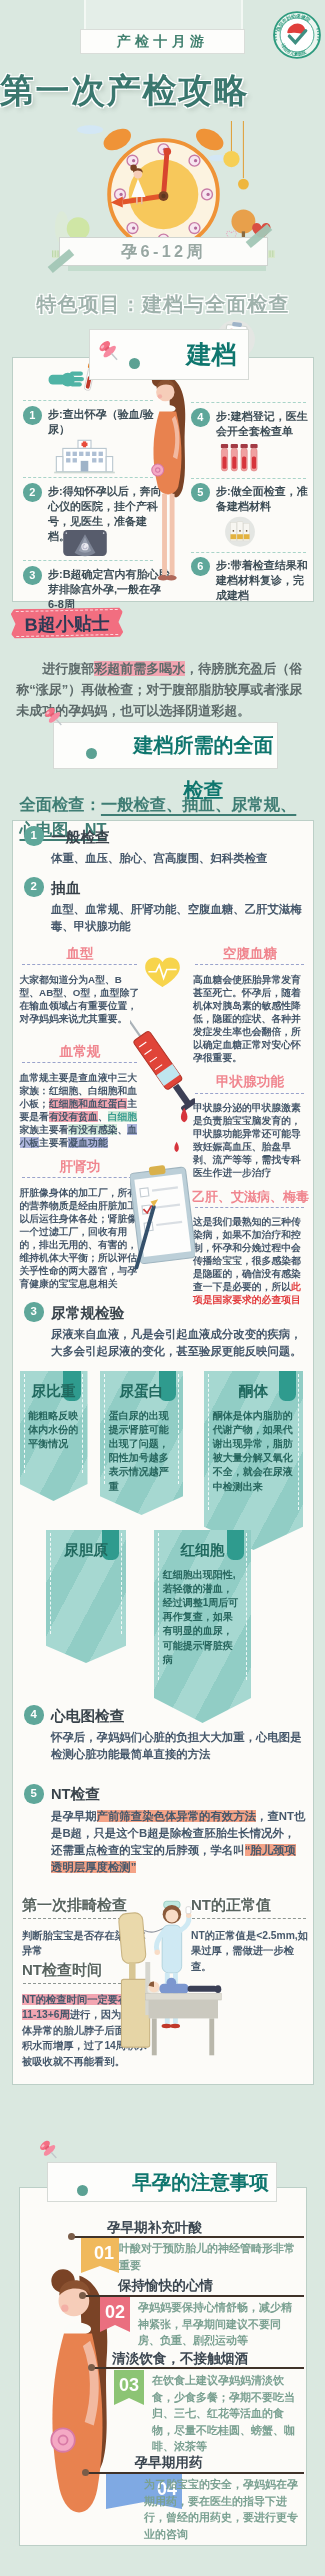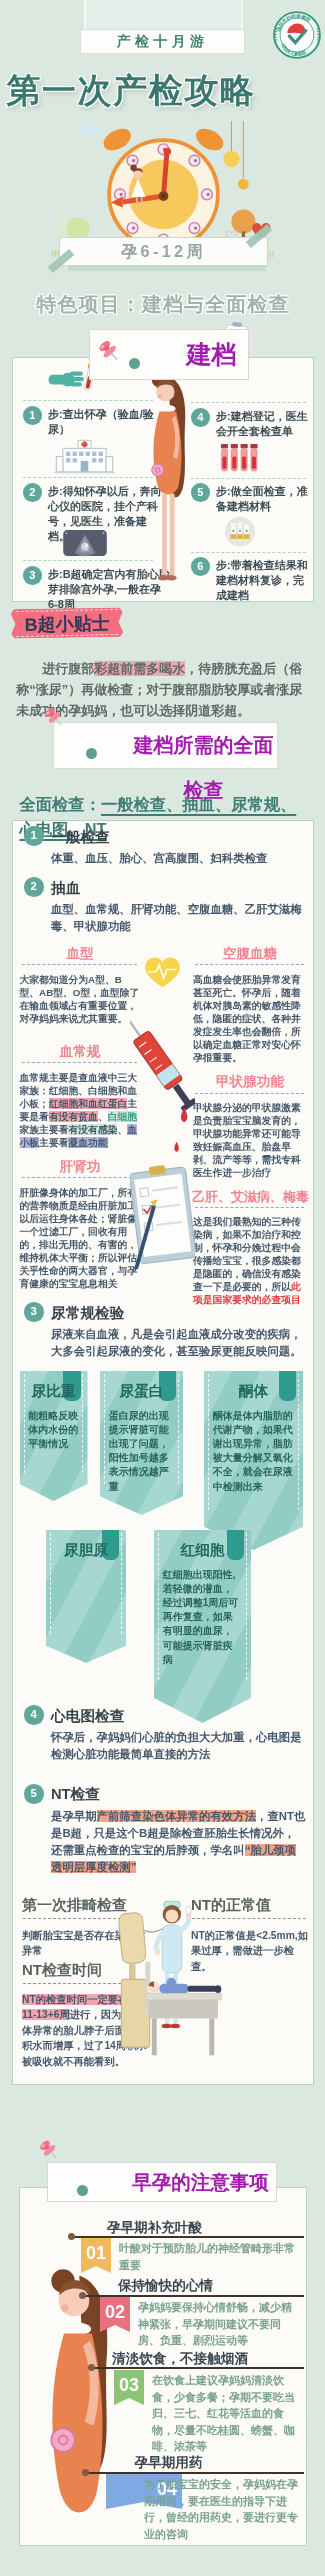--- a/index.html
+++ b/index.html
@@ -3,29 +3,29 @@
 <meta charset="utf-8">
 <style>
   html,body{margin:0;padding:0;}
   body{font-family:"Liberation Sans","DejaVu Sans",sans-serif;}
   .page{position:relative;width:326px;height:2576px;background:#dae8e0;overflow:hidden;}
   .abs{position:absolute;}
   
   .hstring{position:absolute;top:0;width:1.6px;height:31.5px;background:#f3f8f4;}
   .hbetween{position:absolute;top:0;left:85px;width:156px;height:30px;background:rgba(255,255,255,.28);}
   .hang-sign{position:absolute;left:80px;top:29px;width:165px;height:25px;background:#fdfdfb;border:1.1px solid #d9ddd9;box-sizing:border-box;text-align:center;line-height:23px;font-size:14px;font-weight:700;color:#41806f;letter-spacing:4.3px;}
-  .main-title{position:absolute;left:0;top:68px;width:262px;margin:0;text-align:center;font-size:34px;font-weight:900;color:#3a776e;letter-spacing:1.6px;text-shadow:1.1px 1.1px 0 #fff,-1.1px -1.1px 0 #fff,1.1px -1.1px 0 #fff,-1.1px 1.1px 0 #fff,2.7px 3.3px 4.3px rgba(90,110,100,.25);}
+  .main-title{position:absolute;left:0;top:68px;width:262px;margin:0;font-size:34px;font-weight:900;color:#3a776e;letter-spacing:1.6px;text-shadow:1.1px 1.1px 0 #fff,-1.1px -1.1px 0 #fff,1.1px -1.1px 0 #fff,-1.1px 1.1px 0 #fff,2.7px 3.3px 4.3px rgba(90,110,100,.25);}
   .week-banner{position:absolute;left:59px;top:237px;width:209px;height:29px;background:#fcfcfa;border:1.1px solid #cfd4d0;box-sizing:border-box;text-align:center;line-height:27px;font-size:16.3px;font-weight:700;color:#98a7a2;letter-spacing:3.3px;text-shadow:0.5px 0.5px 0 #fff,-0.5px -0.5px 0 #fff,0.5px -0.5px 0 #fff,-0.5px 0.5px 0 #fff;z-index:4;}
   .week-shadow{position:absolute;left:68px;top:263px;width:198px;height:7.6px;background:#c3dccd;z-index:3;}
   .tape{position:absolute;width:28px;height:8.1px;background:#a2c6b5;opacity:.95;transform:rotate(-40deg);z-index:5;}
   .feature-heading{position:absolute;left:0;top:291px;width:326px;margin:0;text-align:center;font-size:20px;font-weight:900;color:#9fb2ac;letter-spacing:1.1px;text-shadow:1.1px 1.1px 0 #fff,-1.1px -1.1px 0 #fff,1.1px -1.1px 0 #fff,-1.1px 1.1px 0 #fff;}
   
   .panel{position:absolute;background:#fcfbf8;border:1.6px solid #bccfc7;box-sizing:border-box;z-index:1;}
   .title-card{position:absolute;background:#fdfdfb;border:1.1px solid #d6dad6;box-sizing:border-box;z-index:6;}
-  .title-card .card-text{display:block;text-align:center;font-weight:900;color:#a21caf;margin-left:47px;}
+  .title-card .card-text{display:block;text-align:center;font-weight:900;color:#0f766e;margin-left:47px;}
   .tdot{position:absolute;width:11px;height:11px;border-radius:50%;background:#5ba193;}
   .pin{position:absolute;z-index:7;}
   
   .tdash{position:absolute;border-top:1.6px dashed #a9d4c9;z-index:2;}
   .stepc{position:absolute;width:18.5px;height:18.5px;border-radius:50%;background:#5fa79a;color:#fff;font-size:11px;font-weight:900;text-align:center;line-height:18.5px;z-index:2;}
   .stept{position:absolute;font-size:11px;line-height:1.35;font-weight:700;color:#3e4e57;z-index:2;}
   .icon{position:absolute;z-index:2;}
   
   .btip-ribbon{position:absolute;left:11px;top:608px;width:112px;height:30px;background:#f26e80;transform:rotate(-1.2deg);clip-path:polygon(3% 0,97% 3%,100% 16%,96% 50%,100% 84%,97% 100%,3% 97%,0 84%,4% 50%,0 16%);z-index:2;}
   .btip-ribbon .inner{position:absolute;left:5.4px;right:5.4px;top:2.2px;bottom:2.2px;border-top:1.1px dashed rgba(255,255,255,.75);border-bottom:1.1px dashed rgba(255,255,255,.75);text-align:center;font-size:18px;font-weight:900;color:#2c3a55;line-height:26px;}
@@ -506,21 +506,21 @@
     <circle cx="46" cy="50" r="4" fill="#f3b0a6"></circle>
     <ellipse cx="60" cy="73" rx="15" ry="7" fill="#fbfbf8"></ellipse>
     <path d="M45 78 C30 130 28 190 40 250 C48 285 76 285 82 250 C92 190 88 130 76 78 Z" fill="#e8824f"></path>
     <path d="M74 86 C86 115 86 150 78 180 L68 176 C76 150 76 118 66 92 Z" fill="#f2b9a0"></path>
     <circle cx="44" cy="196" r="13" fill="#f4a9c4" stroke="#d87aa6" stroke-width="2"></circle>
     <circle cx="44" cy="196" r="5" fill="none" stroke="#d87aa6" stroke-width="2"></circle>
   </svg>
 
   <div class="ntitle" style="left:73px;top:2219px;width:163px">孕早期补充叶酸</div>
   <div class="nline" style="left:73px;top:2236px;width:231px"></div>
-  <div class="nflag" style="left: 81px; top: 2238px; background-color: rgb(240, 185, 92);"><span>01</span></div>
+  <div class="nflag" style="left: 81px; top: 2238px; background-color: rgb(240, 185, 92); padding-left: 8px;"><span>01</span></div>
   <div class="ndesc" style="left:119px;top:2240px;width:180px">叶酸对于预防胎儿的神经管畸形非常重要</div>
 
   <div class="ntitle" style="left:84px;top:2277px;width:163px">保持愉快的心情</div>
   <div class="nline" style="left:84px;top:2295px;width:220px"></div>
   <div class="nflag" style="left: 100px; top: 2297px; background-color: rgb(234, 111, 127);"><span>02</span></div>
   <div class="ndesc" style="left:138px;top:2299px;width:163px">孕妈妈要保持心情舒畅，减少精神紧张，早孕期间建议不要同房、负重、剧烈运动等</div>
 
   <div class="ntitle" style="left:93px;top:2350px;width:174px">清淡饮食，不接触烟酒</div>
   <div class="nline" style="left:93px;top:2367px;width:211px"></div>
   <div class="nflag" style="left: 114px; top: 2370px; background-color: rgb(140, 196, 116);"><span>03</span></div>

